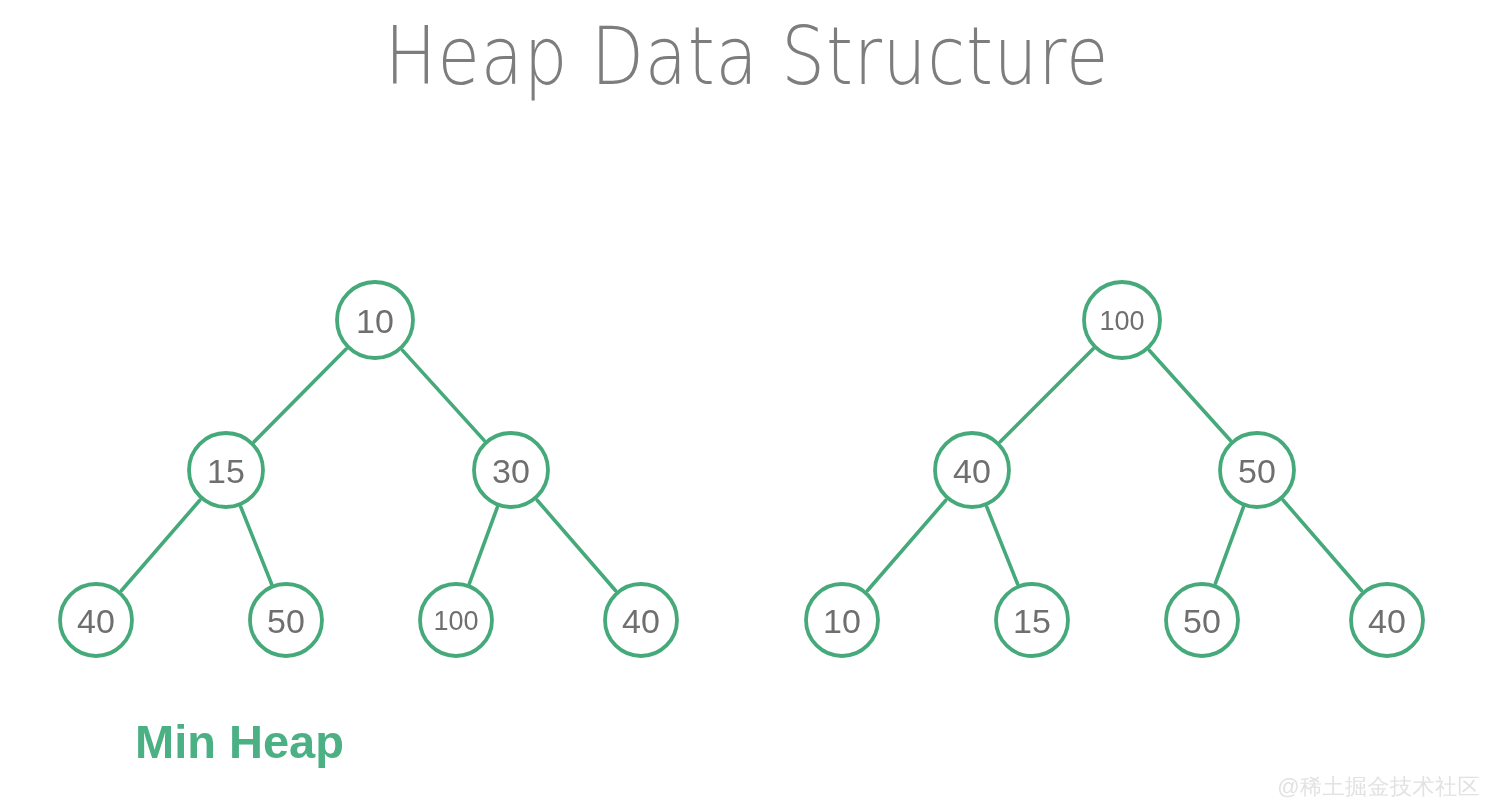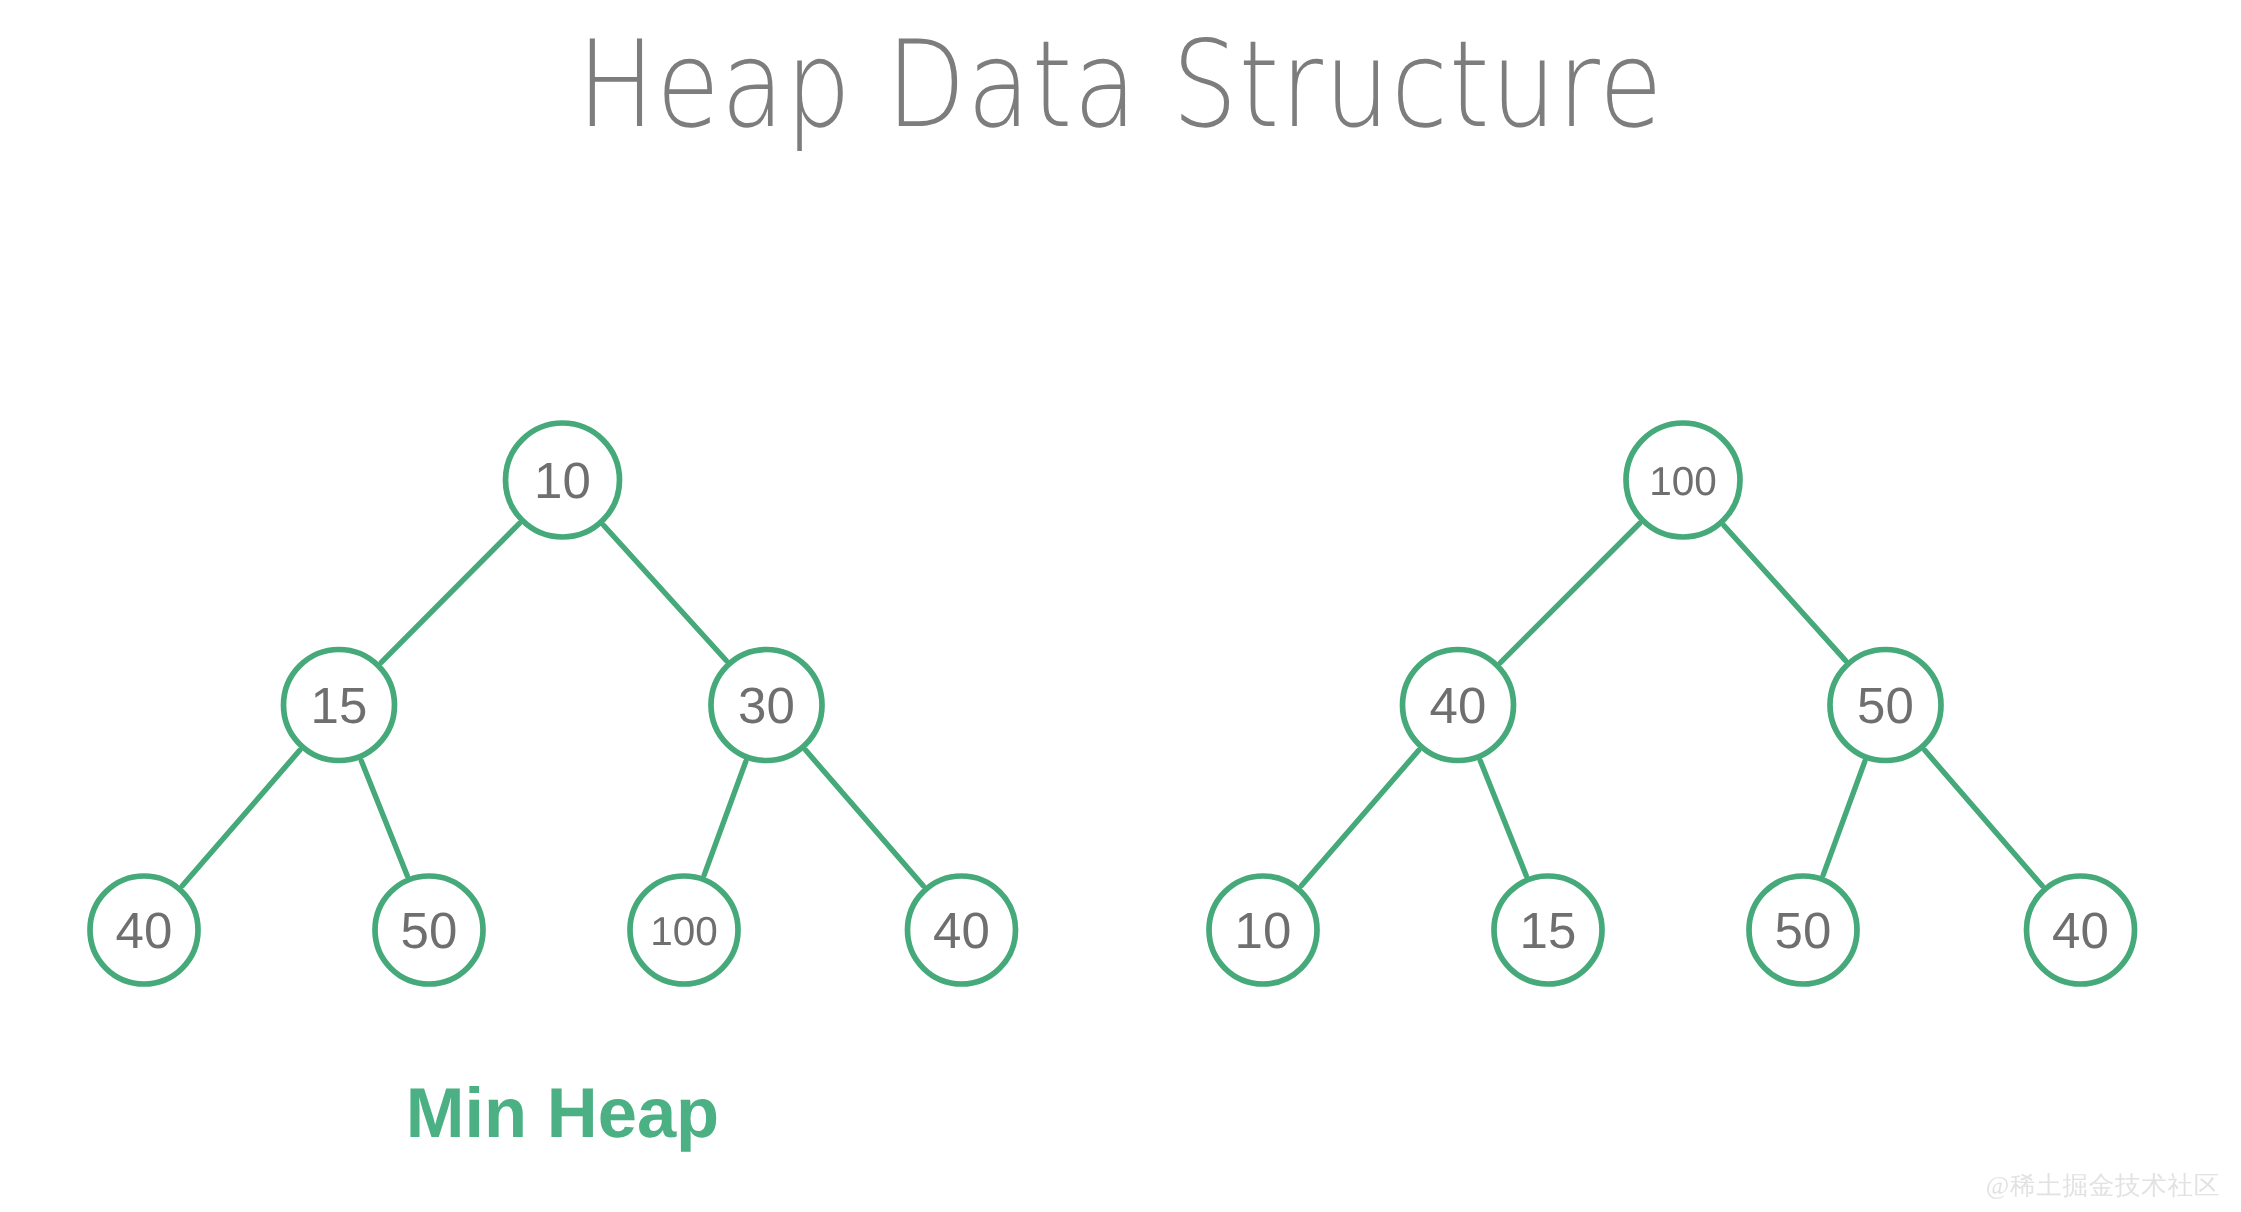--- a/index.html
+++ b/index.html
@@ -69,32 +69,31 @@
 
   
   .heap-caption {
     position: absolute;
     top: 714px;
     font-family: "Liberation Sans", "DejaVu Sans", sans-serif;
     font-size: 47px;
     font-weight: bold;
     color: #4cb085;
     white-space: nowrap;
-    text-align: center;
   }
   #caption-min { left: 135px; width: 480px; }
   #caption-max { left: 885px; width: 480px; }
 
   
   #watermark {
     position: absolute;
     right: 14px;
     bottom: 6px;
-    font-family: Liberation Serif, serif;
-    font-size: 17px;
+    font-family: Liberation Sans, sans-serif;
+    font-size: 22px;
     color: #e2e2e2;
     letter-spacing: 0.5px;
     white-space: nowrap;
     user-select: none;
   }
 </style>
 </head>
 <body>
 
 <div id="canvas">

